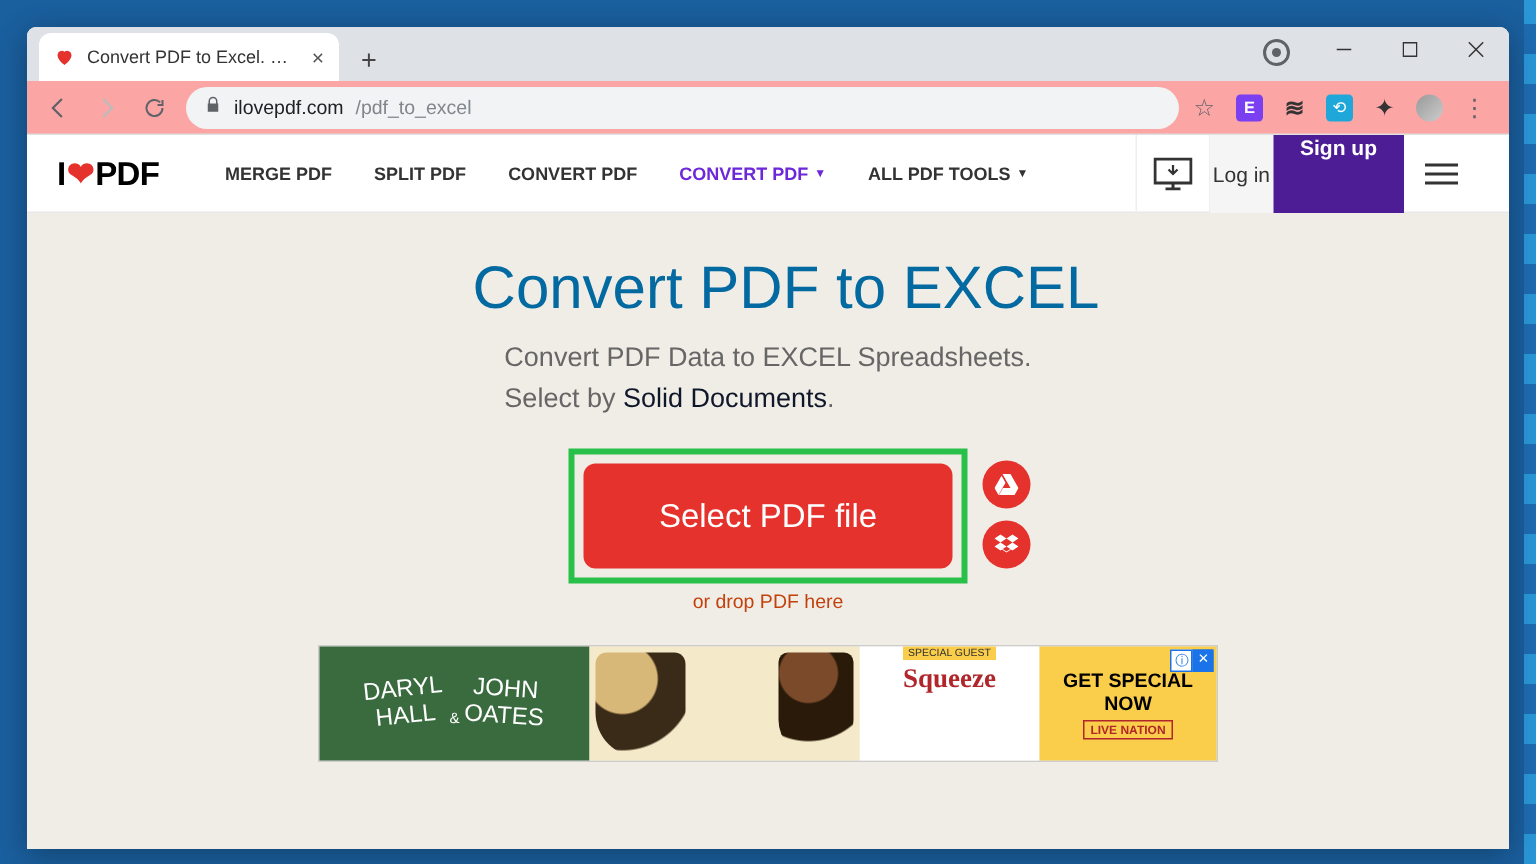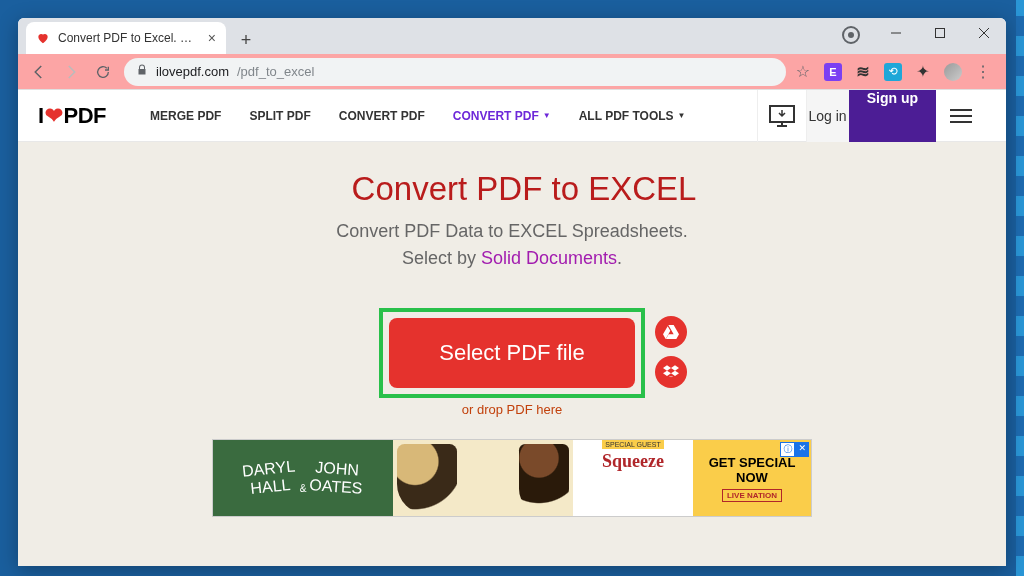--- a/index.html
+++ b/index.html
@@ -43,25 +43,25 @@
 .header-right { margin-left: auto; display: flex; align-items: center; gap: 0; }
 .monitor-icon { width: 50px; height: 52px; display: flex; align-items: center; justify-content: center; border-right: 1px solid #eee; border-left: 1px solid #eee; }
 .login-btn { padding: 0 2px; height: 52px; display: flex; align-items: center; font-size: 14px; color: #333; background: #f5f5f5; cursor: pointer; }
 .signup-btn { padding: 0 18px; height: 52px; display: flex; font-size: 14px; font-weight: 600; color: #fff; background: #4c1d95; cursor: pointer; }
 .hamburger { width: 50px; height: 52px; display: flex; align-items: center; justify-content: center; cursor: pointer; }
 .hamburger-lines { width: 22px; height: 14px; display: flex; flex-direction: column; justify-content: space-between; }
 .hamburger-lines span { height: 2px; background: #333; }
 
 
 .page { flex: 1; background: #f0ede6; display: flex; flex-direction: column; align-items: center; padding-top: 28px; overflow: hidden; position: relative; }
-.page h1 { font-size: 33px; font-weight: 500; color: #b91c1c; font-family: Arial, sans-serif; margin-left: 24px; }
-.subtitle { font-size: 18px; color: #666; margin-top: 10px; text-align: center; line-height: 1.5; }
-.subtitle a { color: #a21caf; text-decoration: none; }
-
-.upload-area { margin-top: 36px; position: relative; display: flex; align-items: center; }
+.page h1 { font-size: 40px; font-weight: 500; color: #0369a1; font-family: Arial, sans-serif; margin-left: 24px; }
+.subtitle { font-size: 18px; color: #666; margin-top: 10px; text-align: left; line-height: 1.5; }
+.subtitle a { color: #0f172a; text-decoration: none; }
+
+.upload-area { margin-top: 20px; position: relative; display: flex; align-items: center; }
 .green-box { border: 4px solid #29c04a; padding: 6px; display: inline-block; }
 .select-btn { background: #e5322d; color: #fff; font-size: 22px; padding: 22px 50px; border: none; border-radius: 8px; cursor: pointer; font-weight: 500; }
 .cloud-btns { position: absolute; right: -42px; top: 8px; display: flex; flex-direction: column; gap: 8px; }
 .cloud-btn { width: 32px; height: 32px; border-radius: 50%; background: #e5322d; display: flex; align-items: center; justify-content: center; color: #fff; cursor: pointer; }
 .drop-hint { font-size: 13px; color: #c2410c; margin-top: 4px; }
 
 
 .ad-banner { margin-top: 22px; width: 600px; height: 78px; display: flex; position: relative; border: 1px solid #ccc; }
 .ad-left { flex: 0 0 180px; background: #3a6b3f; color: #fff; display: flex; align-items: center; justify-content: center; font-family: Impact, sans-serif; font-size: 16px; text-align: center; }
 .ad-left .daryl { transform: rotate(-6deg); display:inline-block; }

